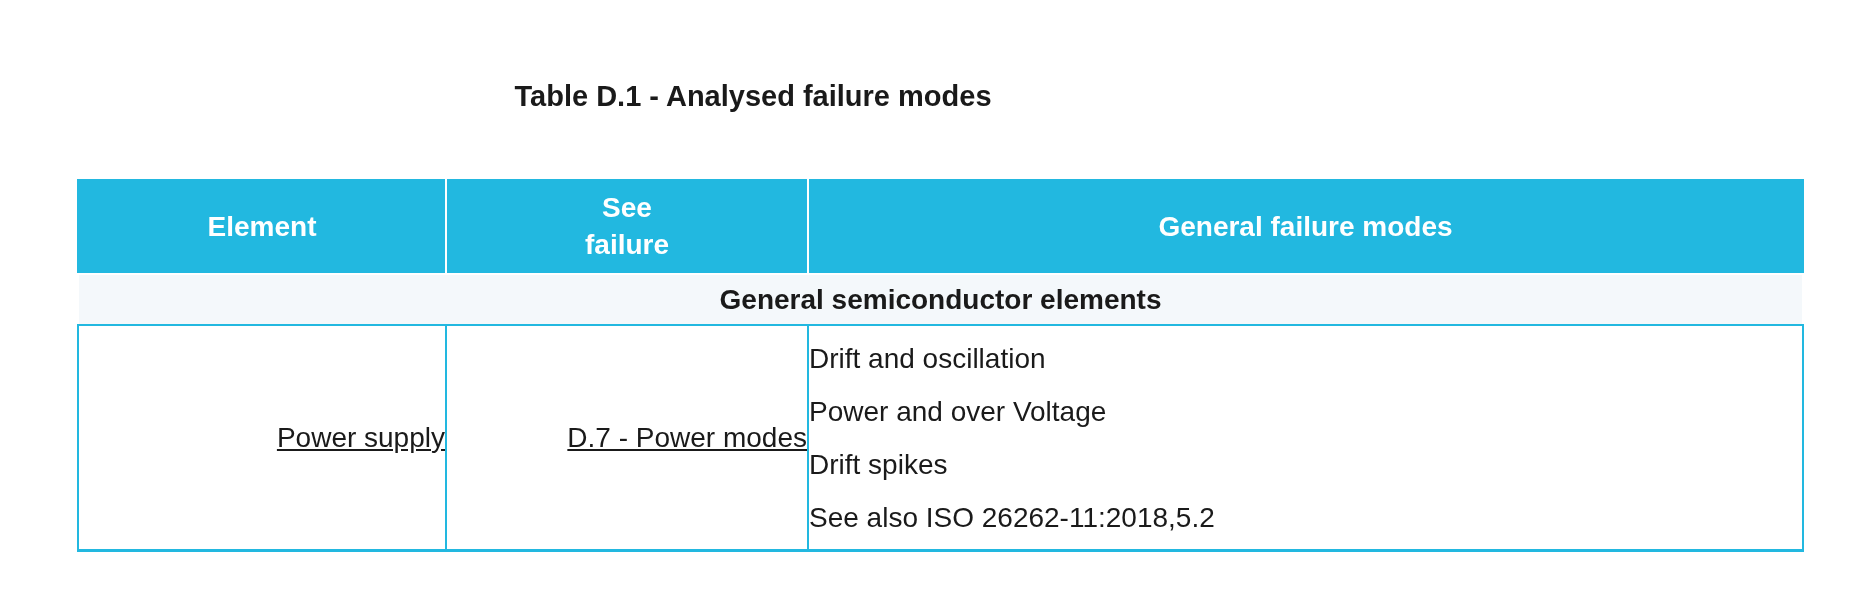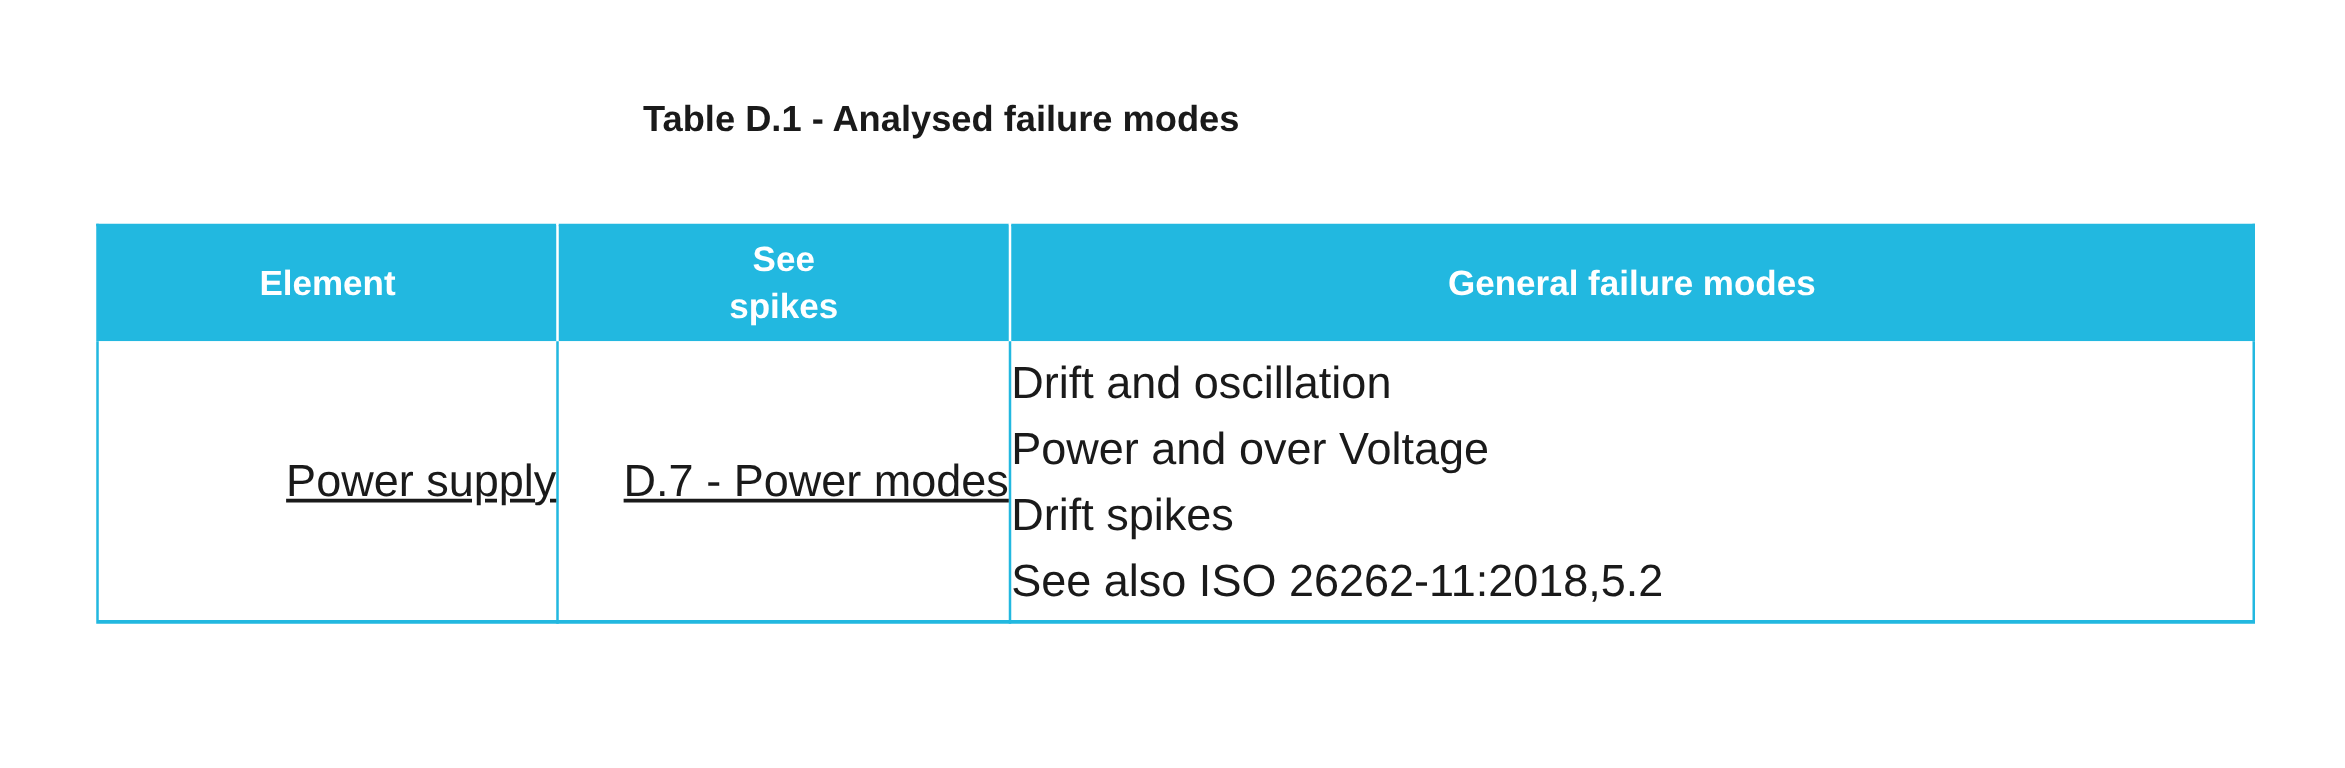--- a/index.html
+++ b/index.html
@@ -58,21 +58,21 @@
     vertical-align: middle;
     height: 49px;
     border-top: 2px solid #ffffff;
     border-left: 2px solid #ffffff;
     border-right: 2px solid #ffffff;
     border-bottom: 2px solid #22b8e0;
     padding: 0;
   }
   .data-row td {
     background: #ffffff;
-    font-size: 36px;
+    font-size: 28px;
     color: #1a1a1a;
     vertical-align: middle;
     height: 223px;
     padding: 0;
   }
   .data-row td.sep {
     border-left: 2px solid #22b8e0;
   }
   .cell-center {
     text-align: right;
@@ -97,26 +97,29 @@
   <colgroup>
     <col style="width:368px">
     <col style="width:362px">
     <col style="width:995px">
   </colgroup>
   <thead>
     <tr>
       <th>Element</th>
       <th class="sep">
         <div>See</div>
-        <div>spikes</div>
+        <div>failure</div>
       </th>
       <th class="sep">General failure modes</th>
     </tr>
   </thead>
   <tbody>
+    <tr>
+      <td class="section-cell" colspan="3">General semiconductor elements</td>
+    </tr>
     <tr class="data-row">
       <td class="cell-center">Power supply</td>
       <td class="cell-center sep">D.7 - Power modes</td>
       <td class="cell-modes sep">
         <div class="mode-line">Drift and oscillation</div>
         <div class="mode-line">Power and over Voltage</div>
         <div class="mode-line">Drift spikes</div>
         <div class="mode-line">See also ISO 26262-11:2018,5.2</div>
       </td>
     </tr>

